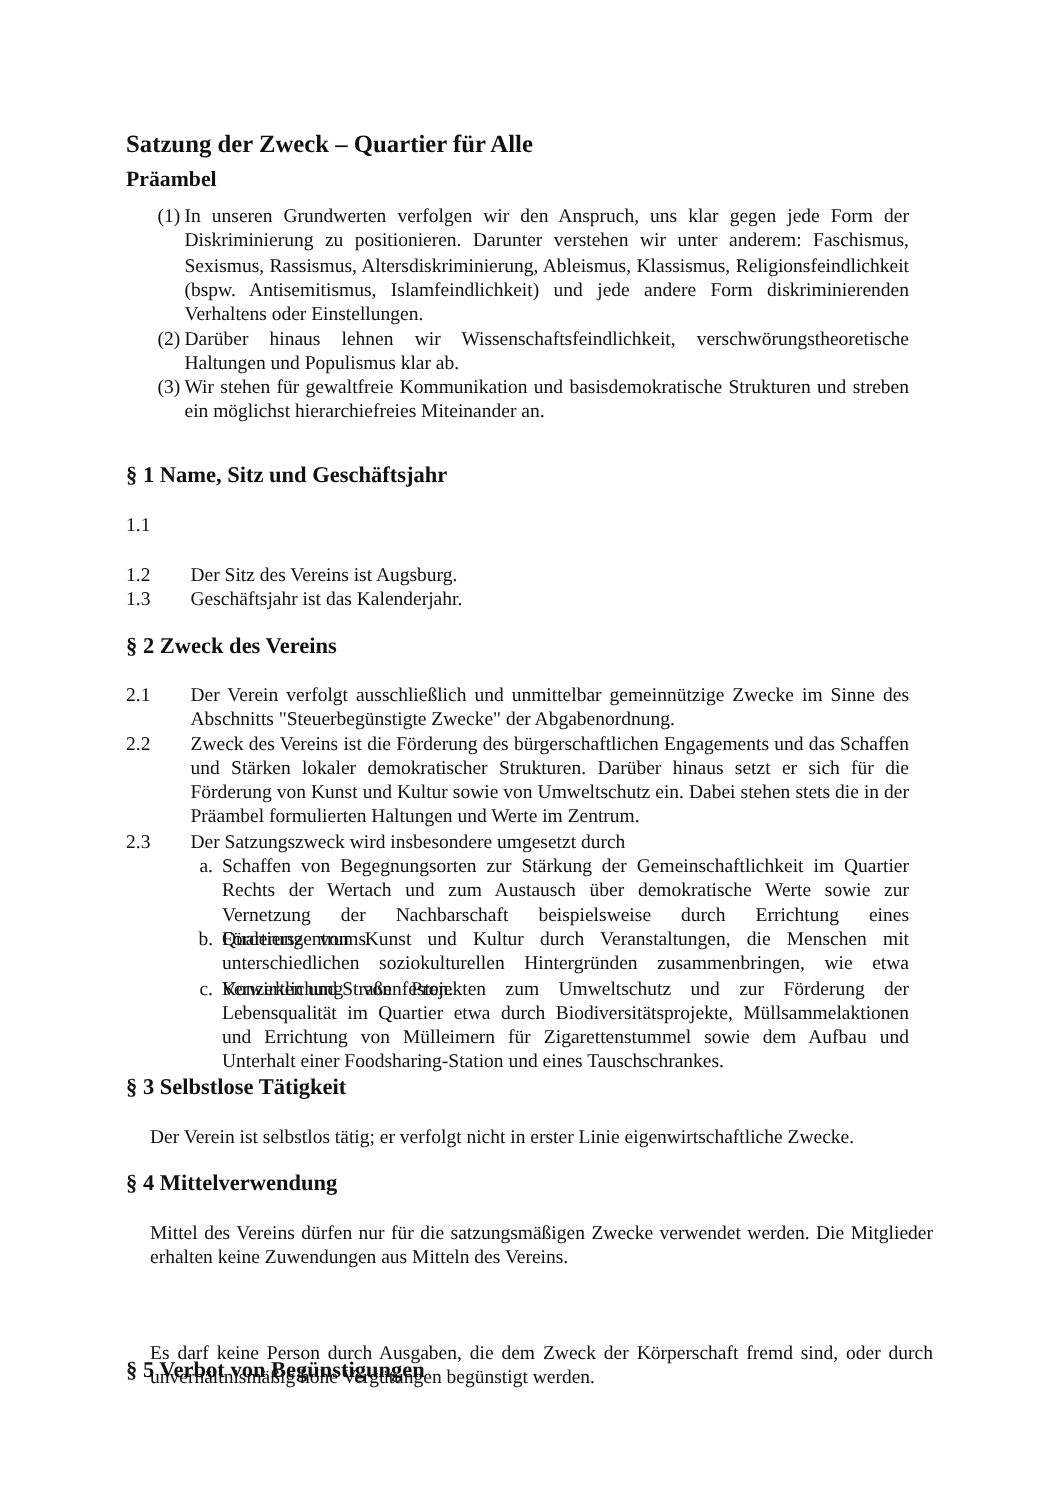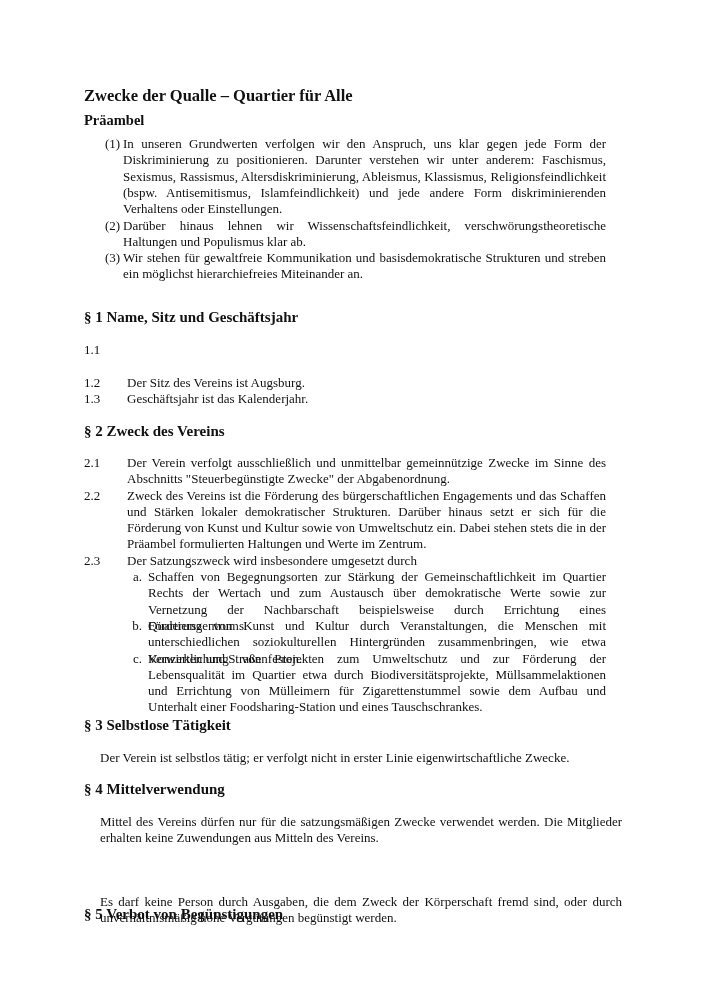--- a/index.html
+++ b/index.html
@@ -17,21 +17,21 @@
   .num-body { margin-left: 43px; }
   .alpha-item { position: absolute; left: 43px; width: 479px; }
   .alpha-label { position: absolute; left: 0; top: 0; width: 15px; text-align: right; }
   .alpha-body { margin-left: 21px; }
   .para { position: absolute; left: 16px; width: 522px; }
 </style>
 </head>
 <body>
 
 <div class="page">
-  <div class="title">Zwecke der Qualle – Quartier für Alle</div>
+  <div class="title">Satzung der Zweck – Quartier für Alle</div>
 
   <div class="h2" style="top:112px;font-size:14.5px;">Präambel</div>
 
   <div class="pre-item txt" style="top:136px;">
     <span class="pre-num">(1)</span>
     <div class="pre-body">In unseren Grundwerten verfolgen wir den Anspruch, uns klar gegen jede Form der Diskriminierung zu positionieren. Darunter verstehen wir unter anderem: Faschismus, Sexismus, Rassismus, Altersdiskriminierung, Ableismus, Klassismus, Religionsfeindlichkeit (bspw. Antisemitismus, Islamfeindlichkeit) und jede andere Form diskriminierenden Verhaltens oder Einstellungen.</div>
   </div>
   <div class="pre-item txt" style="top:217.5px;">
     <span class="pre-num">(2)</span>
     <div class="pre-body">Darüber hinaus lehnen wir Wissenschaftsfeindlichkeit, verschwörungstheoretische Haltungen und Populismus klar ab.</div>

